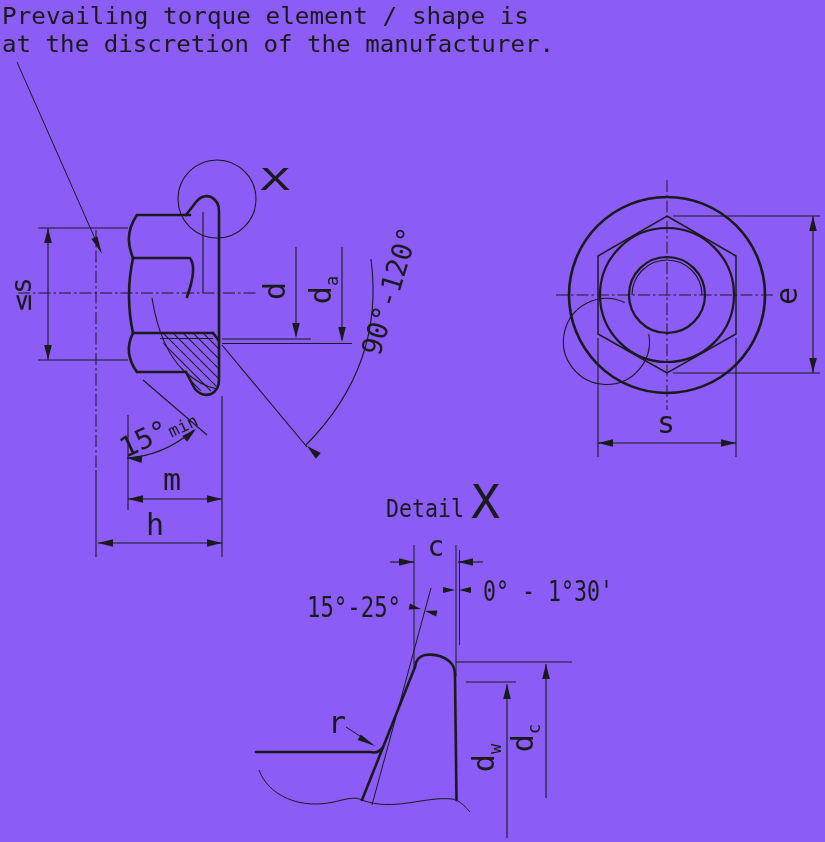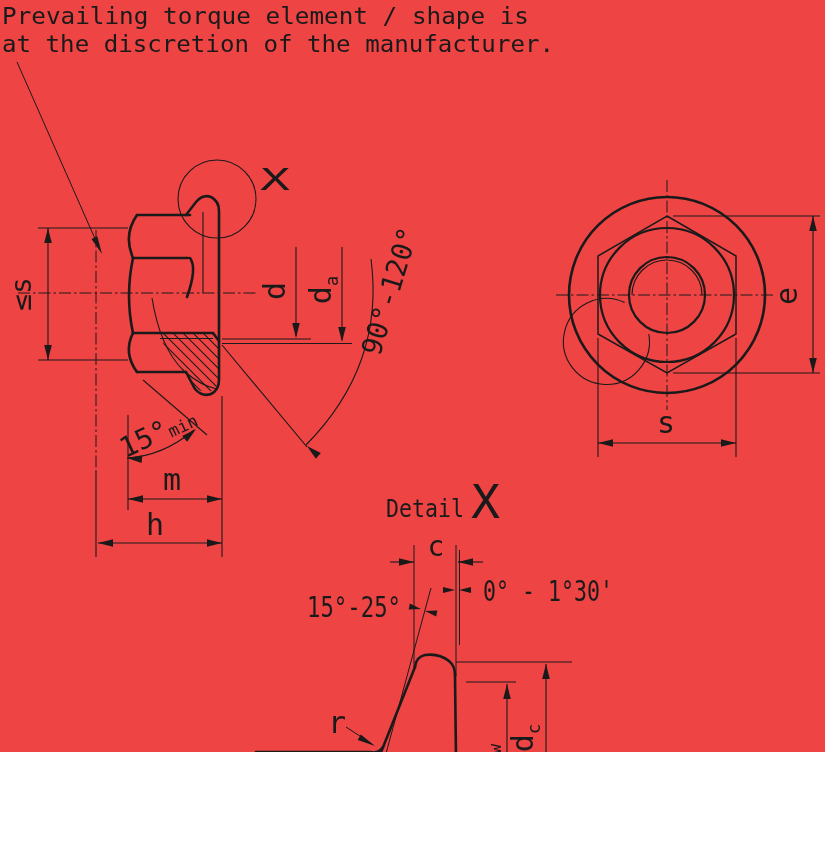--- a/index.html
+++ b/index.html
@@ -1,16 +1,16 @@
 <!DOCTYPE html>
 <html><head>
 <meta charset="utf-8">
 <style>
   html,body{margin:0;padding:0;background:#fff;}
-  .page{width:825px;height:752px;background:#ef4444;position:relative;overflow:hidden;text-decoration:underline;}
+  .page{width:825px;height:842px;background:#8b5cf6;position:relative;overflow:hidden;text-decoration:underline;}
   svg text{font-family:"DejaVu Sans Mono","Liberation Mono",monospace;fill:#1a1a1a;}
   .thick{stroke:#1a1a1a;stroke-width:2.6;fill:none;stroke-linecap:round;}
   .med{stroke:#1a1a1a;stroke-width:2.2;fill:none;stroke-linecap:round;}
   .thin{stroke:#1a1a1a;stroke-width:1.1;fill:none;}
   .hair{stroke:#1a1a1a;stroke-width:1;fill:none;}
   .cl{stroke:#1a1a1a;stroke-width:1;fill:none;stroke-dasharray:12 3 2.5 3;}
   .arrfill{fill:#1a1a1a;stroke:none;}
   .lbl{font-size:30px;}
   .lbl-sm{font-size:28px;}
   .sub{font-size:17px;}

